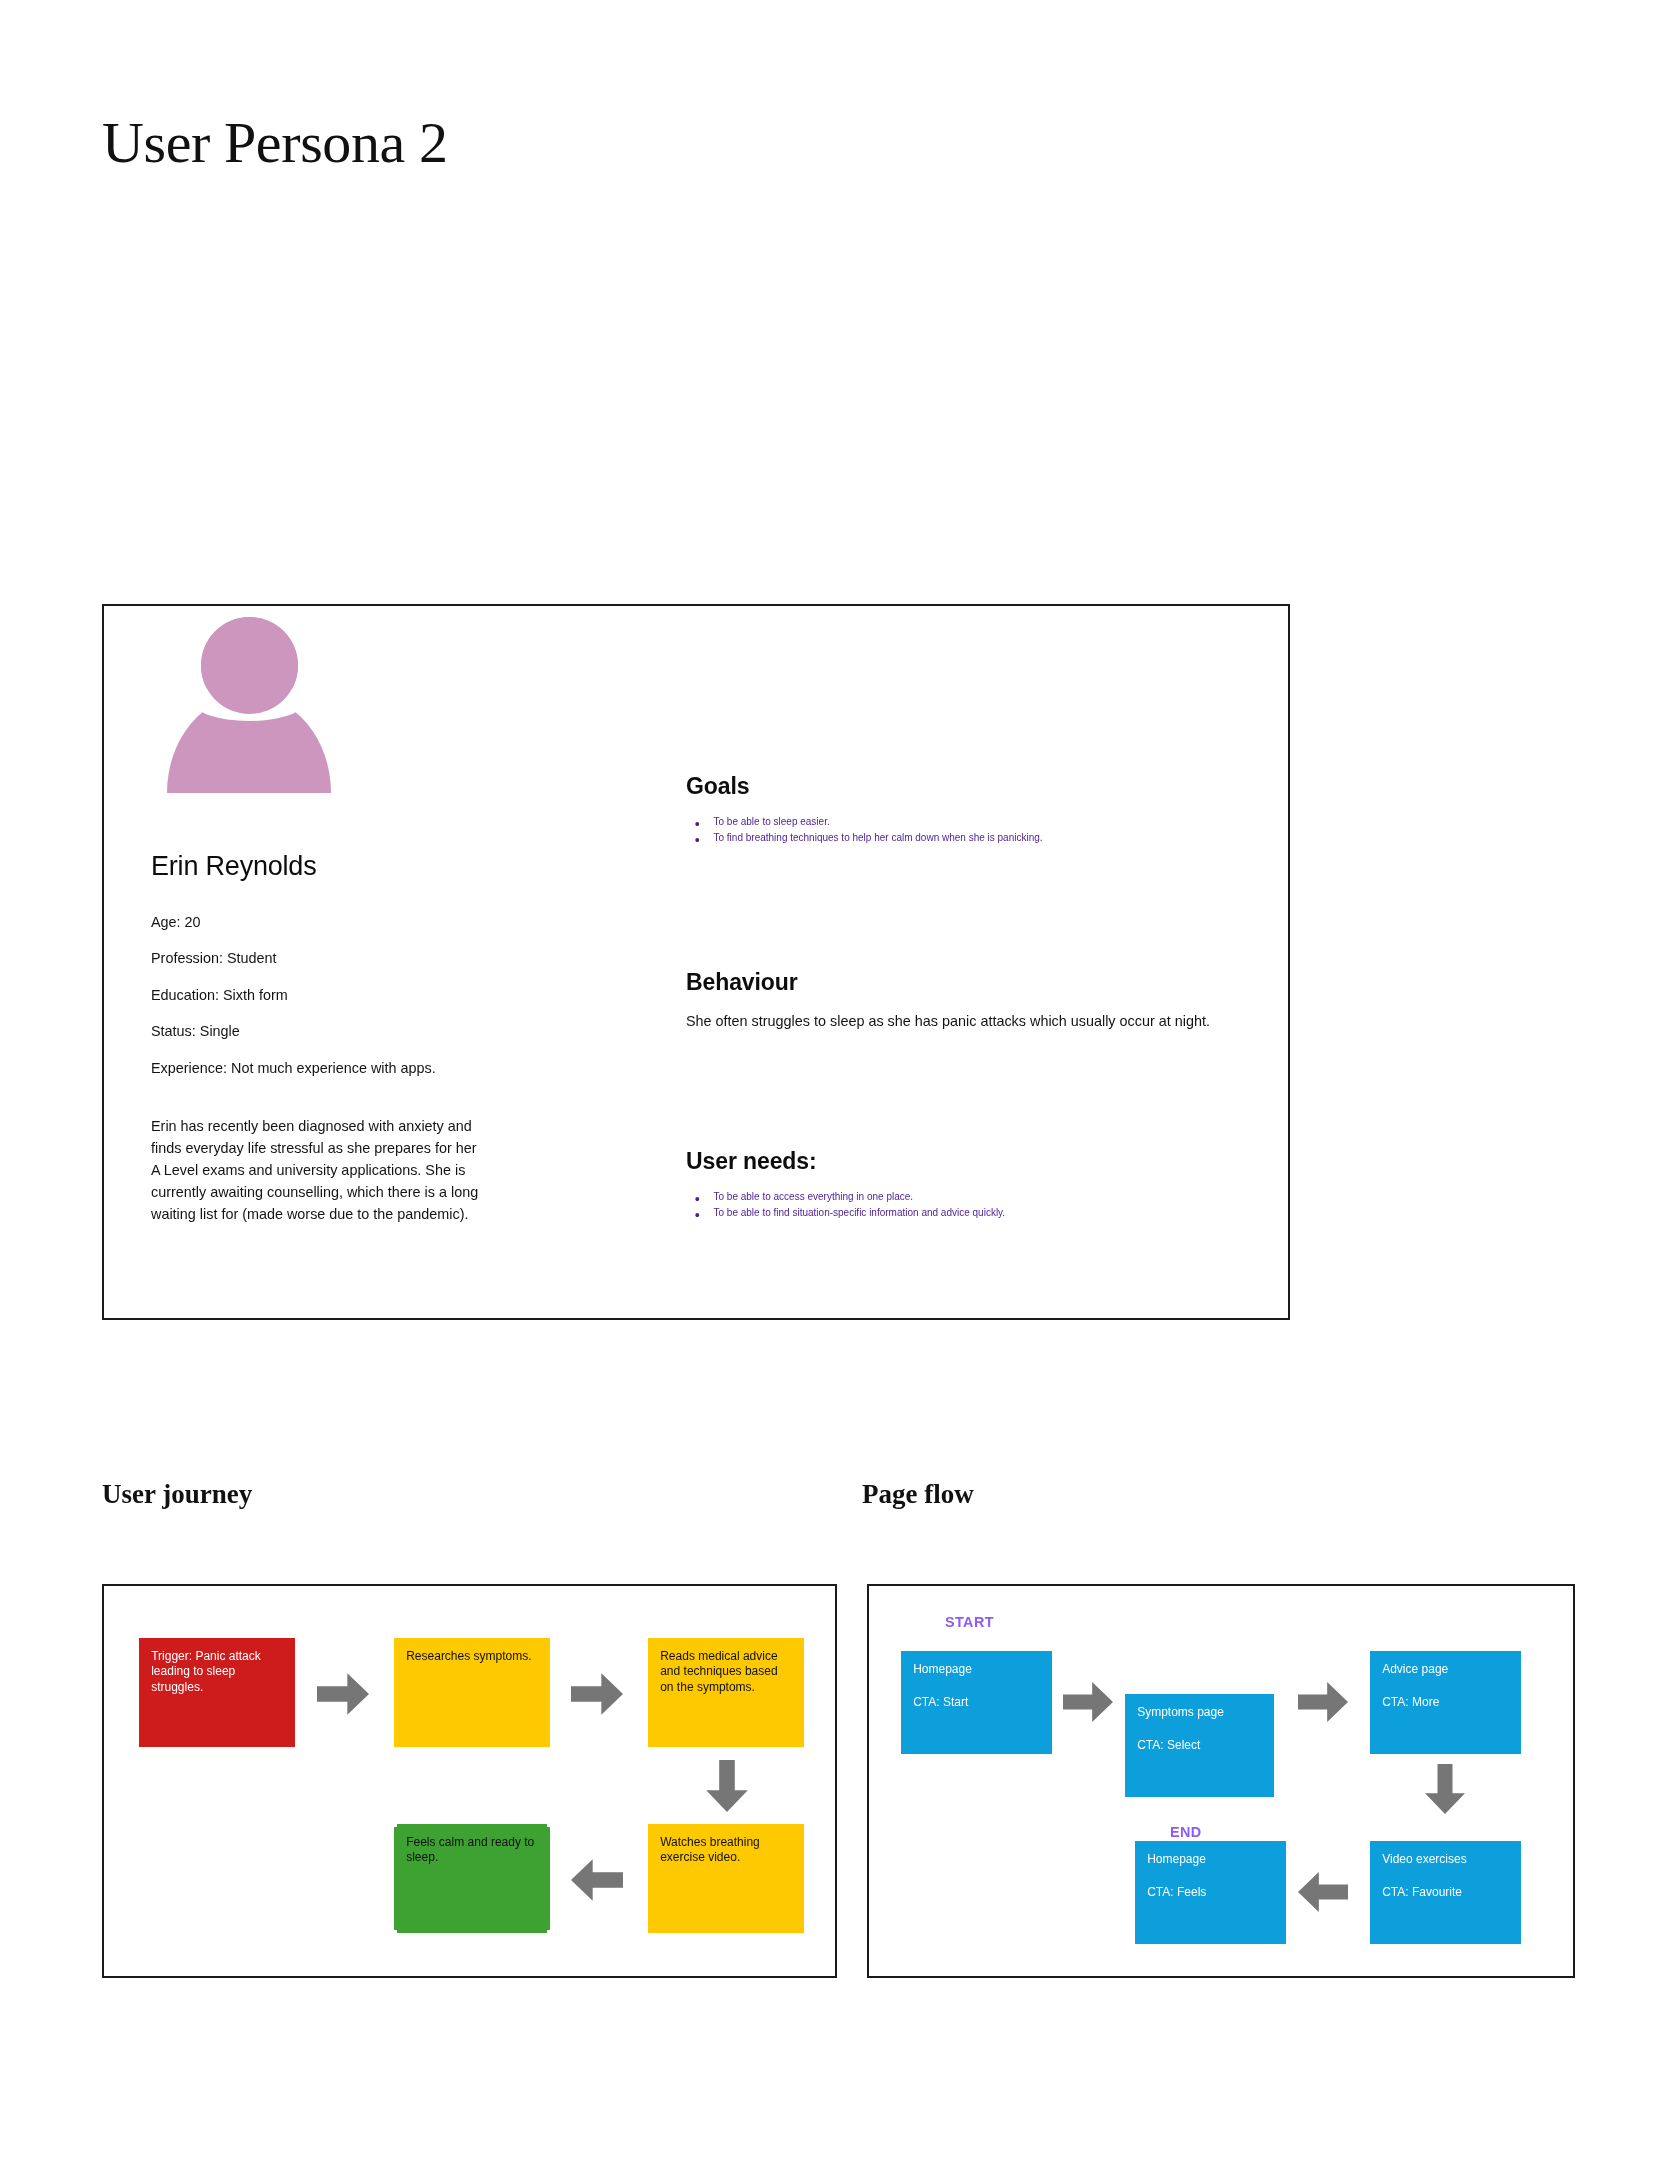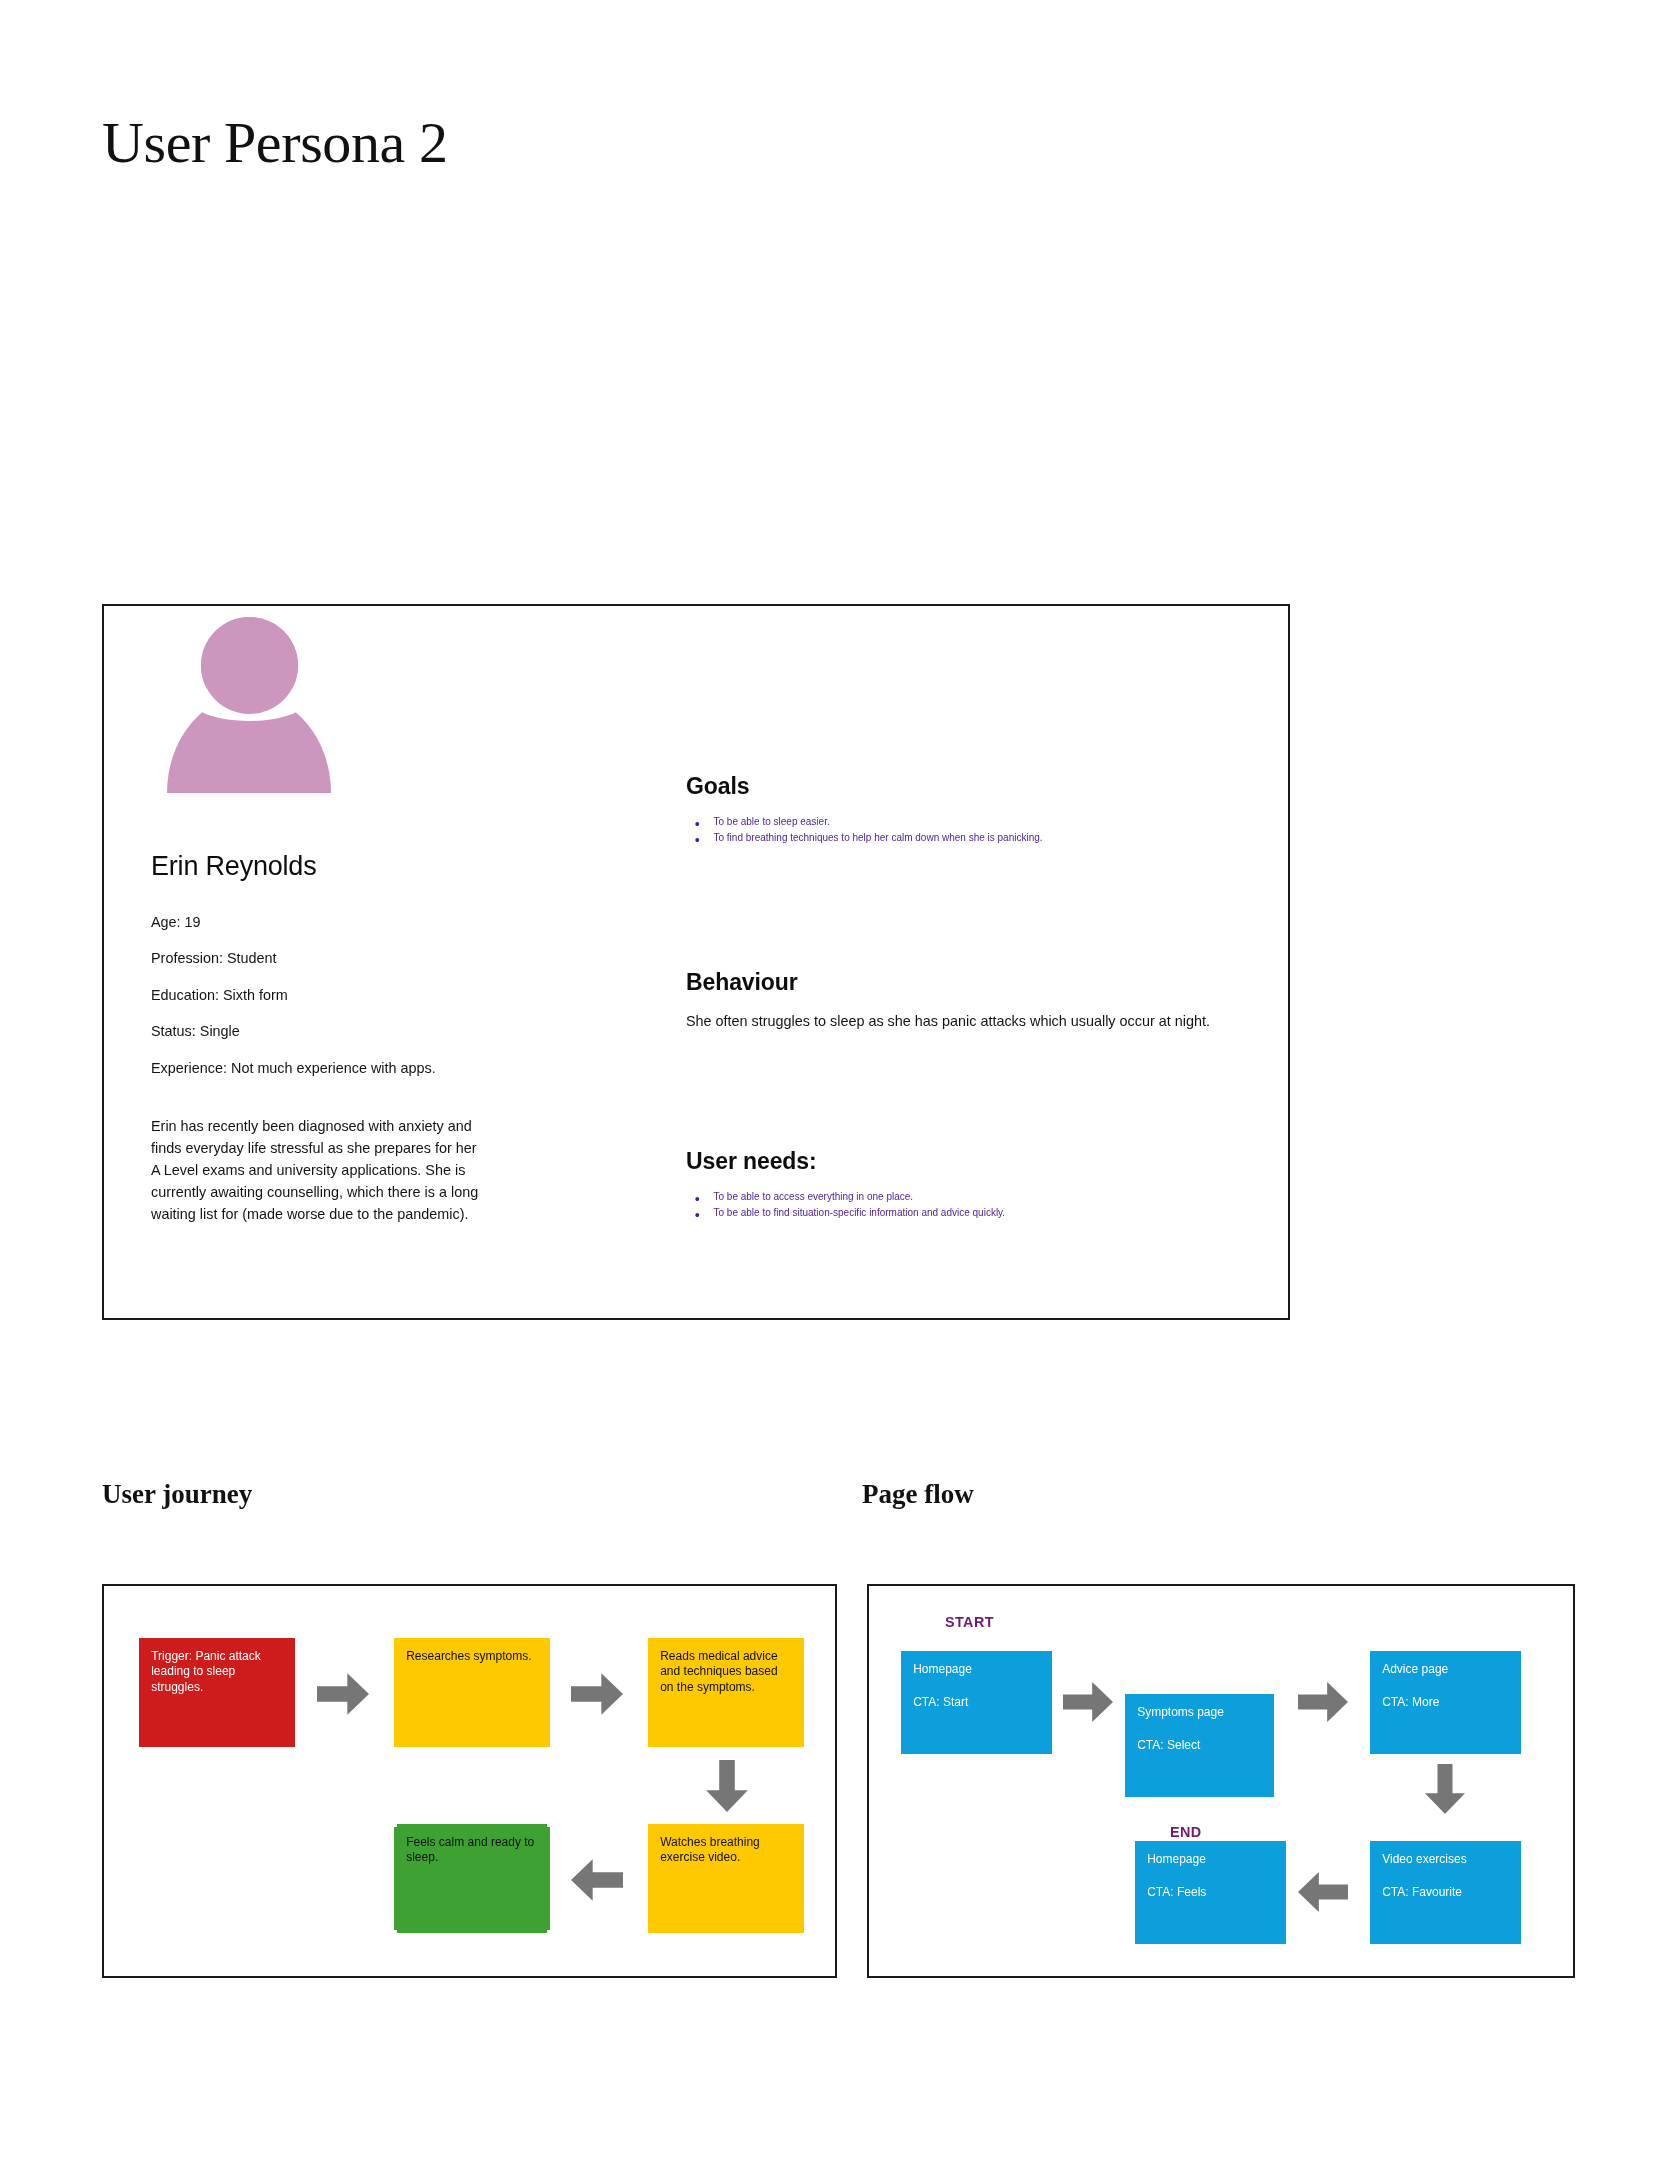--- a/index.html
+++ b/index.html
@@ -229,21 +229,21 @@
     color: #767676;
   }
   .arr svg { display: block; }
 
   .flow-label {
     position: absolute;
     font-family: "Liberation Sans", sans-serif;
     font-weight: 700;
     font-size: 14.4px;
     letter-spacing: 0.4px;
-    color: #701a75;
+    color: #8b5cf6;
     white-space: nowrap;
   }
 </style>
 </head>
 <body>
 
 <div class="page">
 
   <div class="page-title">User Persona 2</div>
 
@@ -252,21 +252,21 @@
       <div class="head"></div>
       <div class="body"></div>
       <div class="neck-cut"></div>
       <div class="head-over"></div>
     </div>
   </div>
 
   <div class="persona-name">Erin Reynolds</div>
 
   <div class="persona-facts">
-    <div class="fact">Age: 19</div>
+    <div class="fact">Age: 20</div>
     <div class="fact">Profession: Student</div>
     <div class="fact">Education: Sixth form</div>
     <div class="fact">Status: Single</div>
     <div class="fact">Experience: Not much experience with apps.</div>
   </div>
 
   <div class="persona-bio">Erin has recently been diagnosed with anxiety and finds everyday life stressful as she prepares for her A Level exams and university applications. She is currently awaiting counselling, which there is a long waiting list for (made worse due to the pandemic).</div>
 
   <div class="sec-block-goals">
     <div class="sec-heading">Goals</div>

